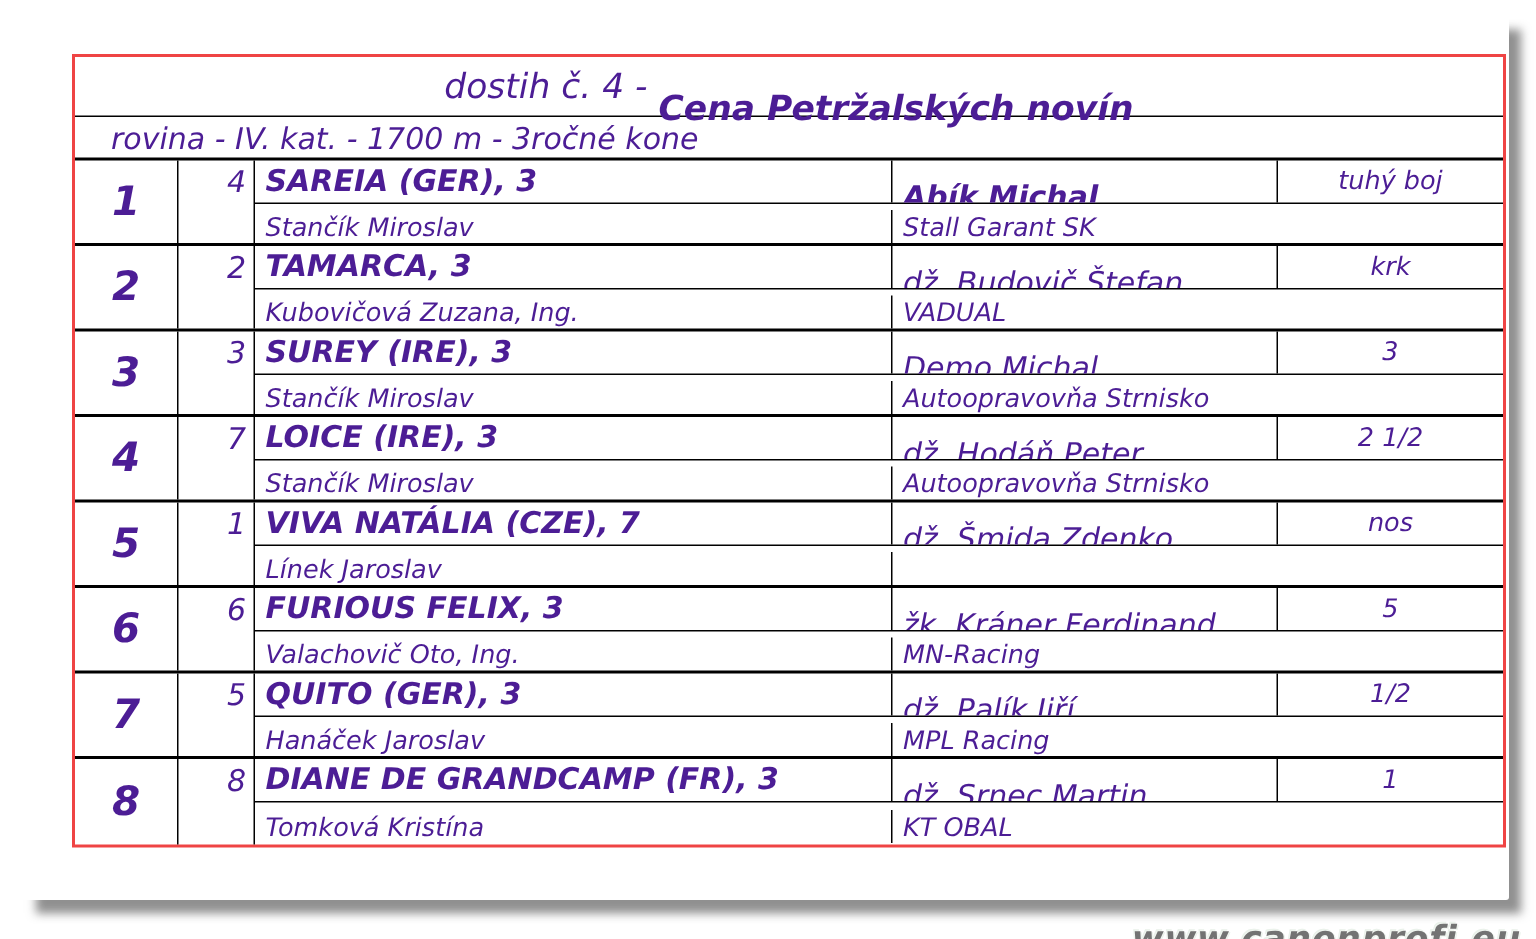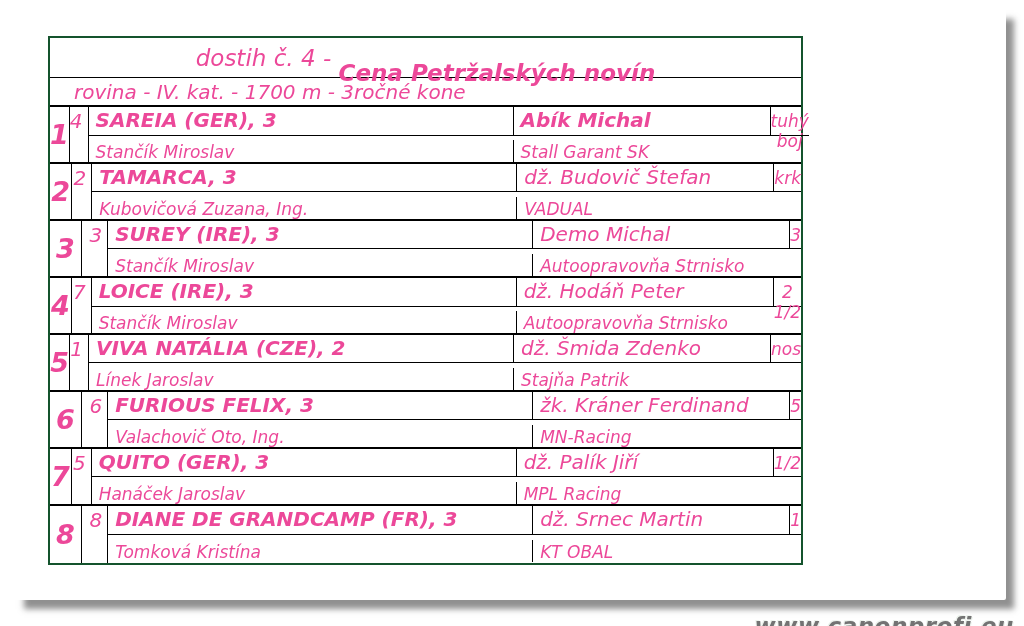--- a/index.html
+++ b/index.html
@@ -13,24 +13,24 @@
     position: absolute;
     left: 12px; top: 6px;
     width: 994px; height: 594px;
     background: #ffffff;
     box-shadow: 10px 11px 6px -2px rgba(70,70,70,0.60);
     border-radius: 2px;
   }
   .race-table {
     position: absolute;
     left: 36px; top: 30px;
-    width: 755px;
-    border: 2px solid #14532d;
+    width: 956px;
+    border: 2px solid #ef4444;
     background: #fff;
-    color: #ec4899;
+    color: #4c1d95;
     font-style: italic;
   }
   .title-row {
     height: 40px;
     border-bottom: 1px solid #000;
     display: flex;
     align-items: center;
     justify-content: center;
     font-size: 23px;
     white-space: pre;
@@ -79,21 +79,21 @@
     font-weight: bold;
     font-size: 20px;
     padding: 1px 0 0 7px;
     white-space: nowrap;
     overflow: hidden;
   }
   .jockey-cell {
     width: 257px;
     border-right: 1px solid #000;
     font-size: 20px;
-    padding: 1px 0 0 7px;
+    padding: 12px 0 0 7px;
     white-space: nowrap;
     overflow: hidden;
   }
   .jockey-cell.winner { font-weight: bold; }
   .margin-cell {
     flex: 1;
     text-align: center;
     font-size: 17px;
     padding-top: 4px;
   }
@@ -197,27 +197,26 @@
           <div class="stable-cell">Autoopravovňa Strnisko</div>
         </div>
       </div>
     </div>
 
     <div class="entry">
       <div class="pos-cell">5</div>
       <div class="num-cell">1</div>
       <div class="right-part">
         <div class="subrow-top">
-          <div class="horse-cell">VIVA NATÁLIA (CZE), 2</div>
+          <div class="horse-cell">VIVA NATÁLIA (CZE), 7</div>
           <div class="jockey-cell">dž. Šmida Zdenko</div>
           <div class="margin-cell">nos</div>
         </div>
         <div class="subrow-bottom">
           <div class="trainer-cell">Línek Jaroslav</div>
-          <div class="stable-cell">Stajňa Patrik</div>
         </div>
       </div>
     </div>
 
     <div class="entry">
       <div class="pos-cell">6</div>
       <div class="num-cell">6</div>
       <div class="right-part">
         <div class="subrow-top">
           <div class="horse-cell">FURIOUS FELIX, 3</div>

